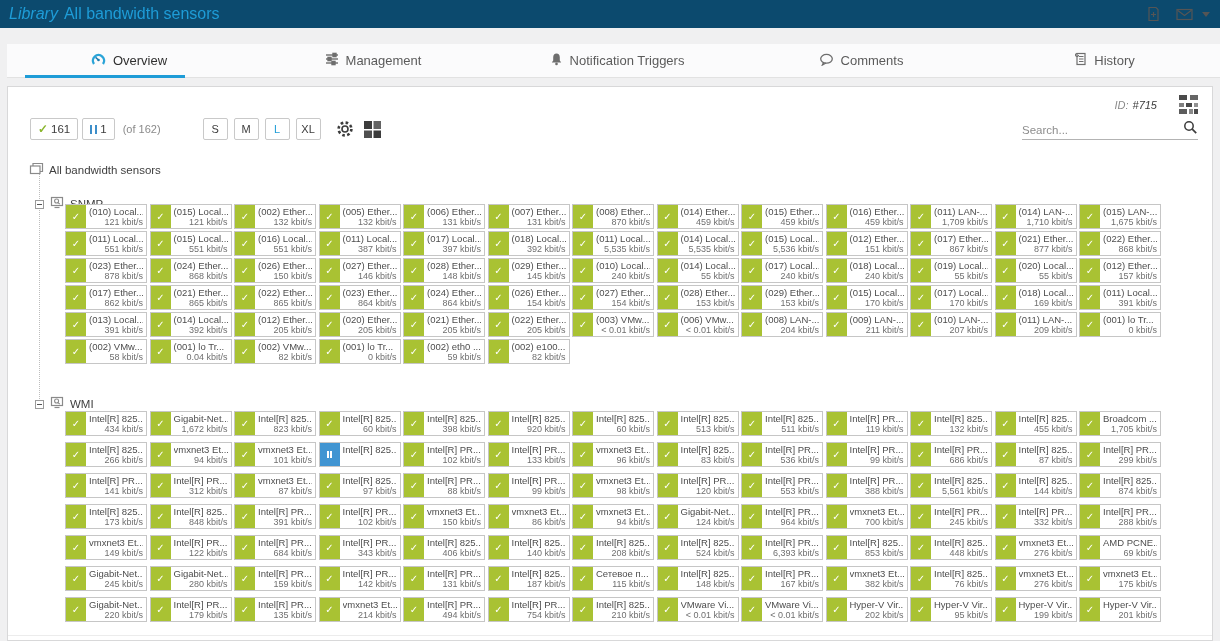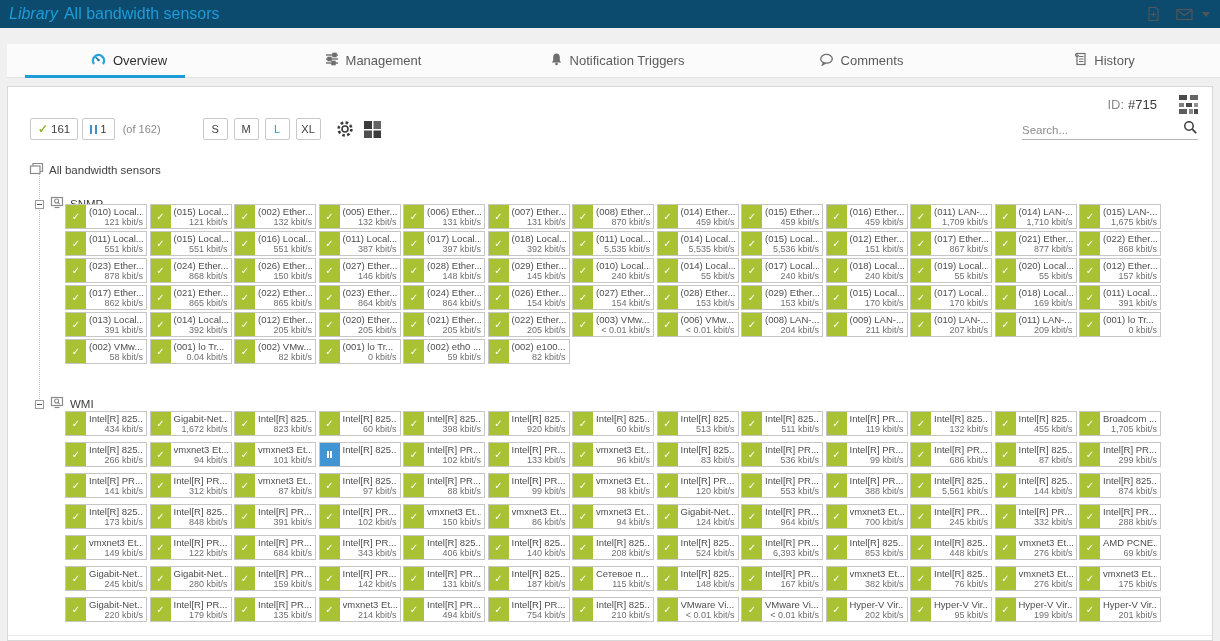--- a/index.html
+++ b/index.html
@@ -22,21 +22,21 @@
   .tab { flex:1 1 0; display:flex; align-items:center; justify-content:center; gap:7px;
     position:relative; cursor:pointer; }
   .tab .lbl { font-size:13px; color:#5b5b5b; }
   .tab.active .lbl { color:#303030; }
   .tab.active .tab-underline { position:absolute; left:18px; bottom:-1px; height:3px; width:160px;
     background:#1e9cd7; }
   
   .panel { position:absolute; left:7px; top:86px; width:1206px; height:555px; background:#fff;
     border:1px solid #d8d8d9; overflow:hidden; }
   .id-row { position:absolute; right:14px; top:8px; display:flex; align-items:center; gap:14px; }
-  .id-text { font-size:13px; color:#8a8a8a; }
+  .id-text { font-size:11px; color:#8a8a8a;font-style:italic; }
   .id-text b { color:#3a3a3a; font-weight:normal; margin-left:4px; }
   .search-wrap { position:absolute; right:14px; top:33px; width:176px; border-bottom:1px solid #b3b3b3;
     display:flex; align-items:center; height:20px; }
   .search-wrap input { border:0; outline:0; flex:1; font-size:11.5px; color:#555; background:transparent;
     font-family:"Liberation Sans",sans-serif; }
   .search-wrap input::placeholder { color:#8d8d8d; }
   
   .toolbar { position:absolute; left:22px; top:30px; display:flex; align-items:center; height:24px; }
   .tb-btn { height:22px; background:#fff; border:1px solid #c9c9c9; border-radius:2px;
     display:flex; align-items:center; justify-content:center; font-size:11.5px; color:#3c3c3c;

